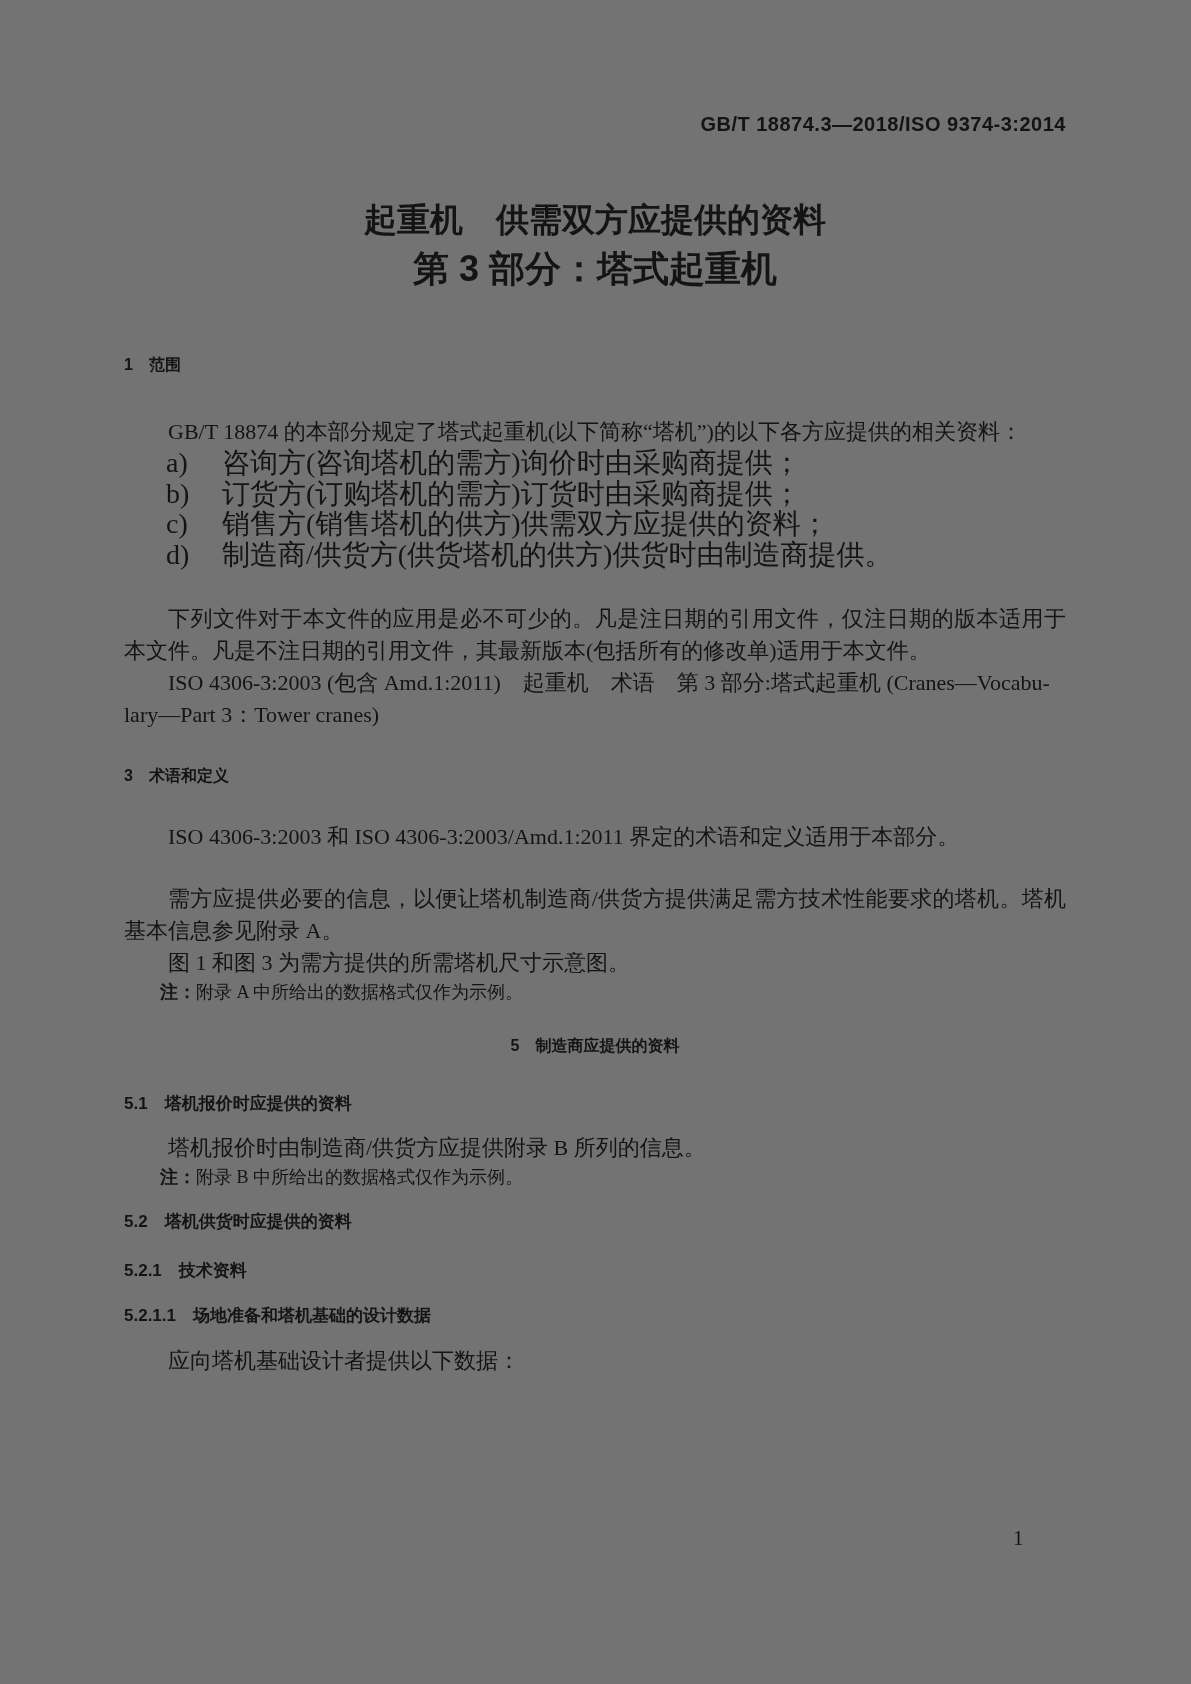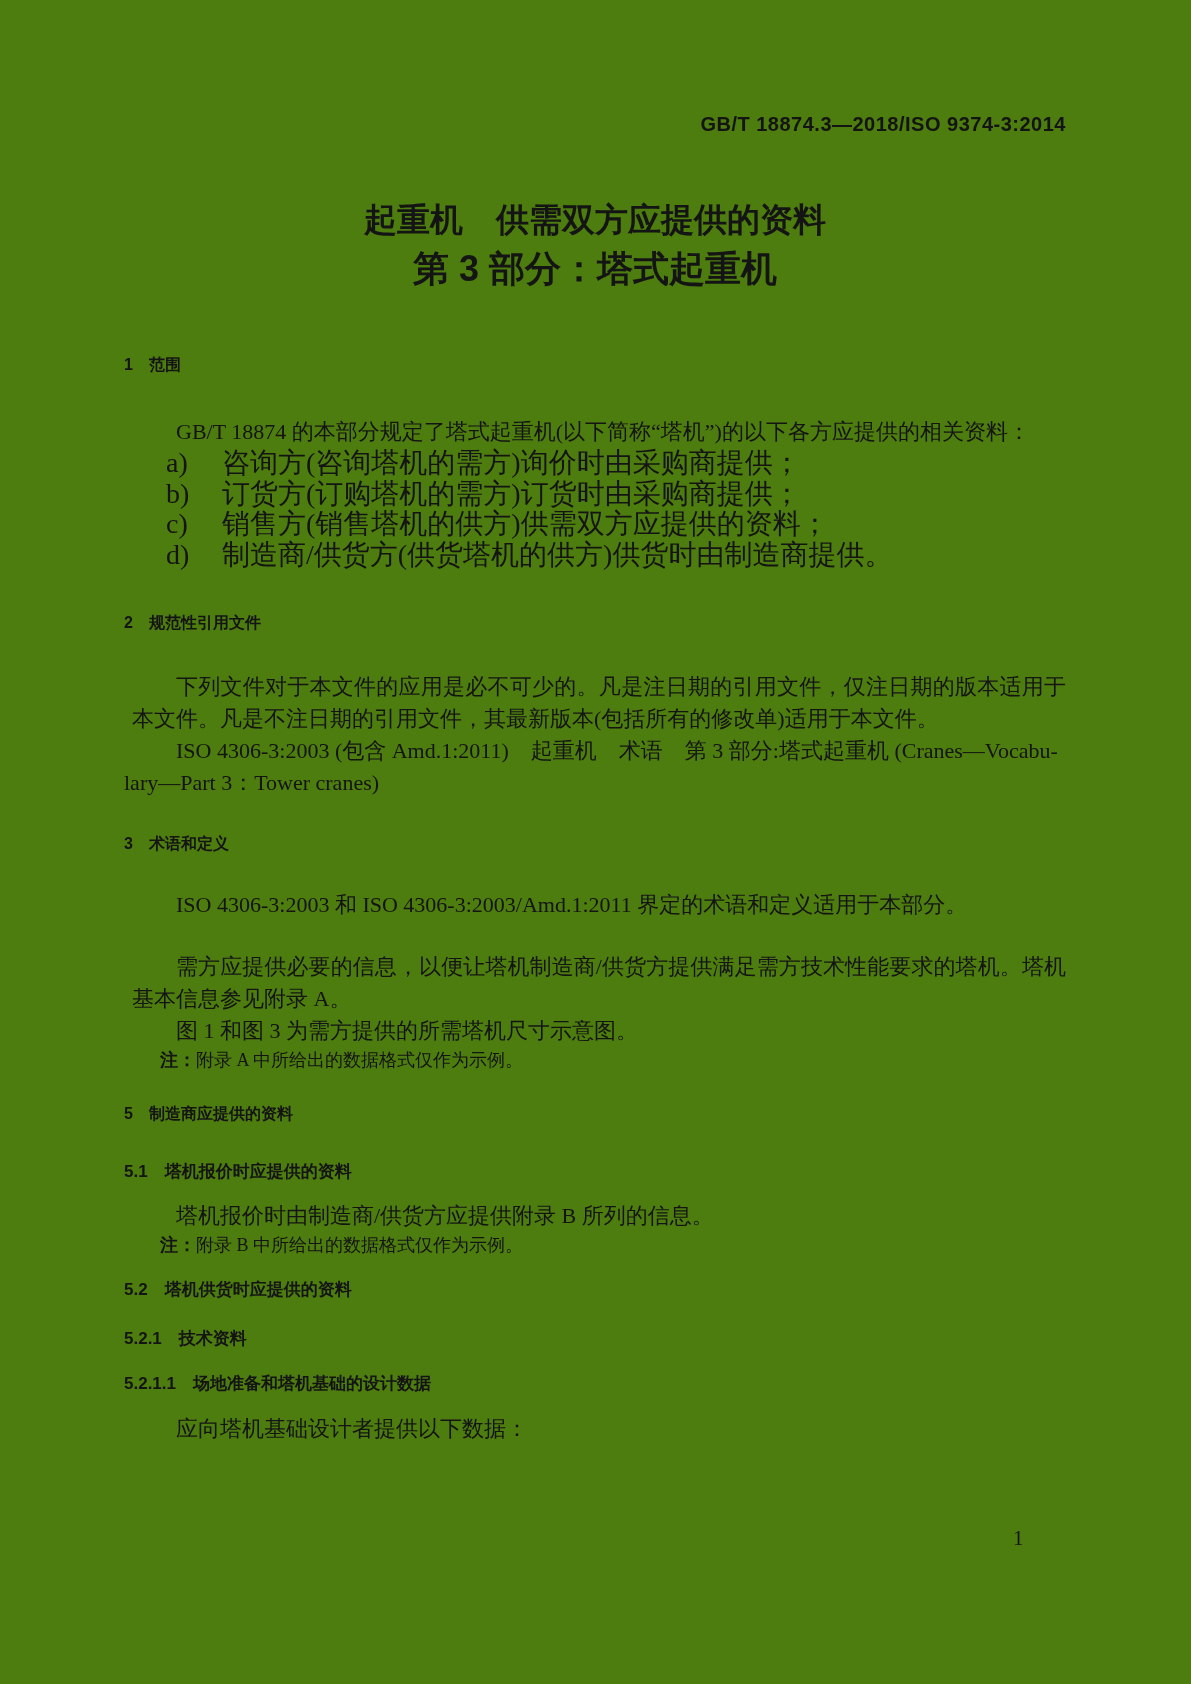--- a/index.html
+++ b/index.html
@@ -1,21 +1,21 @@
 <!DOCTYPE html>
 <html lang="zh"><head>
 <meta charset="utf-8">
 <style>
   * { margin:0; padding:0; box-sizing:border-box; }
   html,body { background:#ffffff; }
   body { font-family:"Liberation Serif","DejaVu Serif",serif; color:#141414; }
   .page {
     position:relative;
     width:1191px; height:1684px;
-    margin:0 auto; background:#4d7c0f; overflow:hidden;
+    margin:0 auto; background:#737373; overflow:hidden;
   }
   .content { padding:112px 125px 0 124px; }
 
   .doc-header {
     text-align:right;
     font-family:"Liberation Sans","DejaVu Sans",sans-serif;
     font-weight:700; font-size:20px; line-height:24px;
     letter-spacing:0.5px;
   }
   .title1 {
@@ -33,21 +33,21 @@
     font-weight:700; font-size:16px; line-height:30px;
   }
   .h-sub {
     font-family:"Liberation Sans","DejaVu Sans",sans-serif;
     font-weight:700; font-size:17px; line-height:30px;
   }
   .body-p {
     font-size:22px; line-height:32px;
     text-align:justify;
   }
-  .indent { text-indent:2em;margin-left:8px; }
+  .indent { text-indent:2em; }
   .list-item { font-size:28px; line-height:30.5px; padding-left:42px; }
   .li-label { display:inline-block; width:56px; }
   .note { font-size:18px; line-height:26px; padding-left:36px; }
   .note-label {
     font-family:"Liberation Sans","DejaVu Sans",sans-serif;
     font-weight:700;
   }
   .page-num {
     position:absolute; top:1526px; left:1013px;
     font-size:21px; line-height:24px;
@@ -66,33 +66,32 @@
 
     <div class="h-sec" style="margin-top:60px;">1　范围</div>
     <p class="body-p indent" style="margin-top:36px;">GB/T 18874 的本部分规定了塔式起重机(以下简称“塔机”)的以下各方应提供的相关资料：</p>
     <div>
       <div class="list-item"><span class="li-label">a)</span><span>咨询方(咨询塔机的需方)询价时由采购商提供；</span></div>
       <div class="list-item"><span class="li-label">b)</span><span>订货方(订购塔机的需方)订货时由采购商提供；</span></div>
       <div class="list-item"><span class="li-label">c)</span><span>销售方(销售塔机的供方)供需双方应提供的资料；</span></div>
       <div class="list-item"><span class="li-label">d)</span><span>制造商/供货方(供货塔机的供方)供货时由制造商提供。</span></div>
     </div>
 
-    <div class="h-sec" style="margin-top:38px;">2　规范性引用文件</div>
     <p class="body-p indent" style="margin-top:33px;">下列文件对于本文件的应用是必不可少的。凡是注日期的引用文件，仅注日期的版本适用于本文件。凡是不注日期的引用文件，其最新版本(包括所有的修改单)适用于本文件。</p>
     <p class="body-p indent">ISO 4306-3:2003 (包含 Amd.1:2011)　起重机　术语　第 3 部分:塔式起重机 (Cranes—Vocabu-</p>
     <p class="body-p">lary—Part 3：Tower cranes)</p>
 
     <div class="h-sec" style="margin-top:30px;">3　术语和定义</div>
     <p class="body-p indent" style="margin-top:30px;">ISO 4306-3:2003 和 ISO 4306-3:2003/Amd.1:2011 界定的术语和定义适用于本部分。</p>
 
     <p class="body-p indent" style="margin-top:30px;">需方应提供必要的信息，以便让塔机制造商/供货方提供满足需方技术性能要求的塔机。塔机基本信息参见附录 A。</p>
     <p class="body-p indent">图 1 和图 3 为需方提供的所需塔机尺寸示意图。</p>
     <div class="note"><span class="note-label">注：</span><span>附录 A 中所给出的数据格式仅作为示例。</span></div>
 
-    <div class="h-sec" style="margin-top:26px;">5　制造商应提供的资料</div>
+    <div class="h-sec" style="margin-top:26px;text-align:center;">5　制造商应提供的资料</div>
 
     <div class="h-sub" style="margin-top:28px;">5.1　塔机报价时应提供的资料</div>
     <p class="body-p indent" style="margin-top:13px;">塔机报价时由制造商/供货方应提供附录 B 所列的信息。</p>
     <div class="note"><span class="note-label">注：</span><span>附录 B 中所给出的数据格式仅作为示例。</span></div>
 
     <div class="h-sub" style="margin-top:17px;">5.2　塔机供货时应提供的资料</div>
 
     <div class="h-sub" style="margin-top:19px;">5.2.1　技术资料</div>
 
     <div class="h-sub" style="margin-top:15px;">5.2.1.1　场地准备和塔机基础的设计数据</div>

